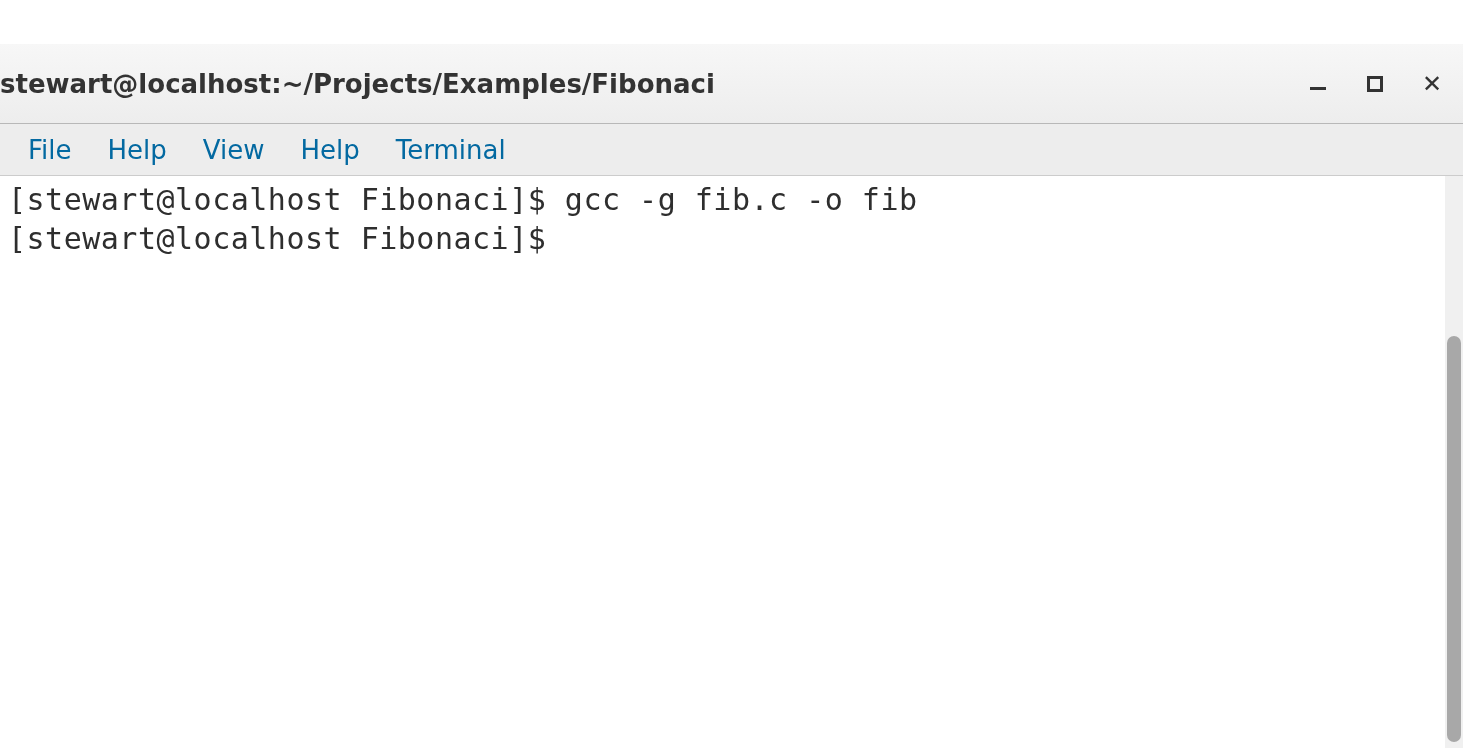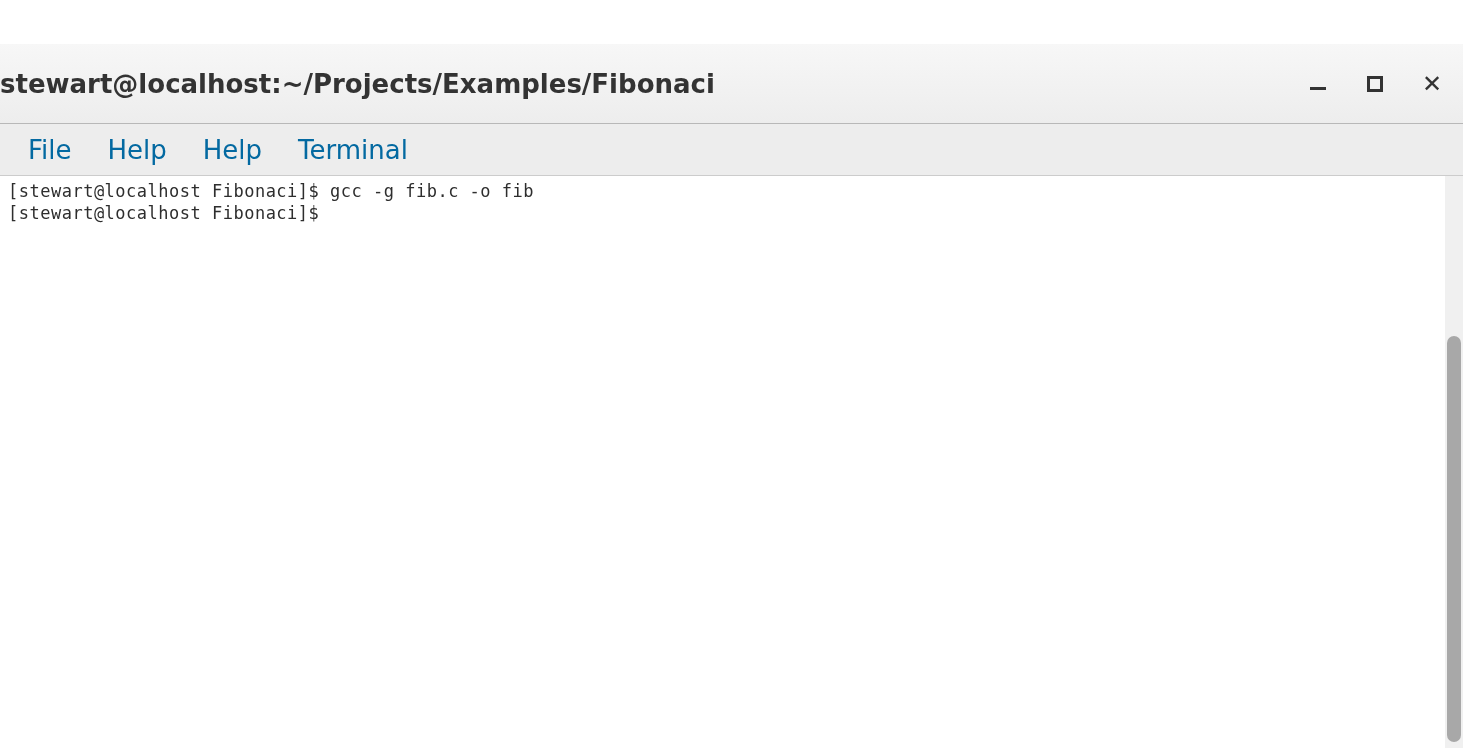--- a/index.html
+++ b/index.html
@@ -93,21 +93,21 @@
       flex: 1;
       display: flex;
       overflow: hidden;
     }
     
     .terminal-area {
       flex: 1;
       background: #ffffff;
       padding: 4px 8px;
       font-family: "DejaVu Sans Mono", "Liberation Mono", "Courier New", monospace;
-      font-size: 17px;
+      font-size: 30px;
       color: #2e2e2e;
       white-space: pre;
       line-height: 1.3;
       letter-spacing: 0.5px;
       overflow: hidden;
     }
     
     .scrollbar {
       width: 18px;
       background: #f0f0f0;
@@ -142,20 +142,21 @@
     </div>
     <div class="window-control-btn">
       <span class="close-icon">✕</span>
     </div>
   </div>
 </div>
 
 <div class="menubar">
   <div class="menu-item">File</div>
   <div class="menu-item">Help</div>
+  <div class="menu-item">View</div>
   <div class="menu-item">Help</div>
   <div class="menu-item">Terminal</div>
 </div>
 
 <div class="terminal-container">
   <div class="terminal-area"><span class="terminal-line"><span>[stewart@localhost Fibonaci]$ </span><span>gcc -g fib.c -o fib</span></span><span class="terminal-line"><span>[stewart@localhost Fibonaci]$ </span><span></span></span></div>
   <div class="scrollbar">
     <div class="scrollbar-thumb"></div>
   </div>
 </div>

